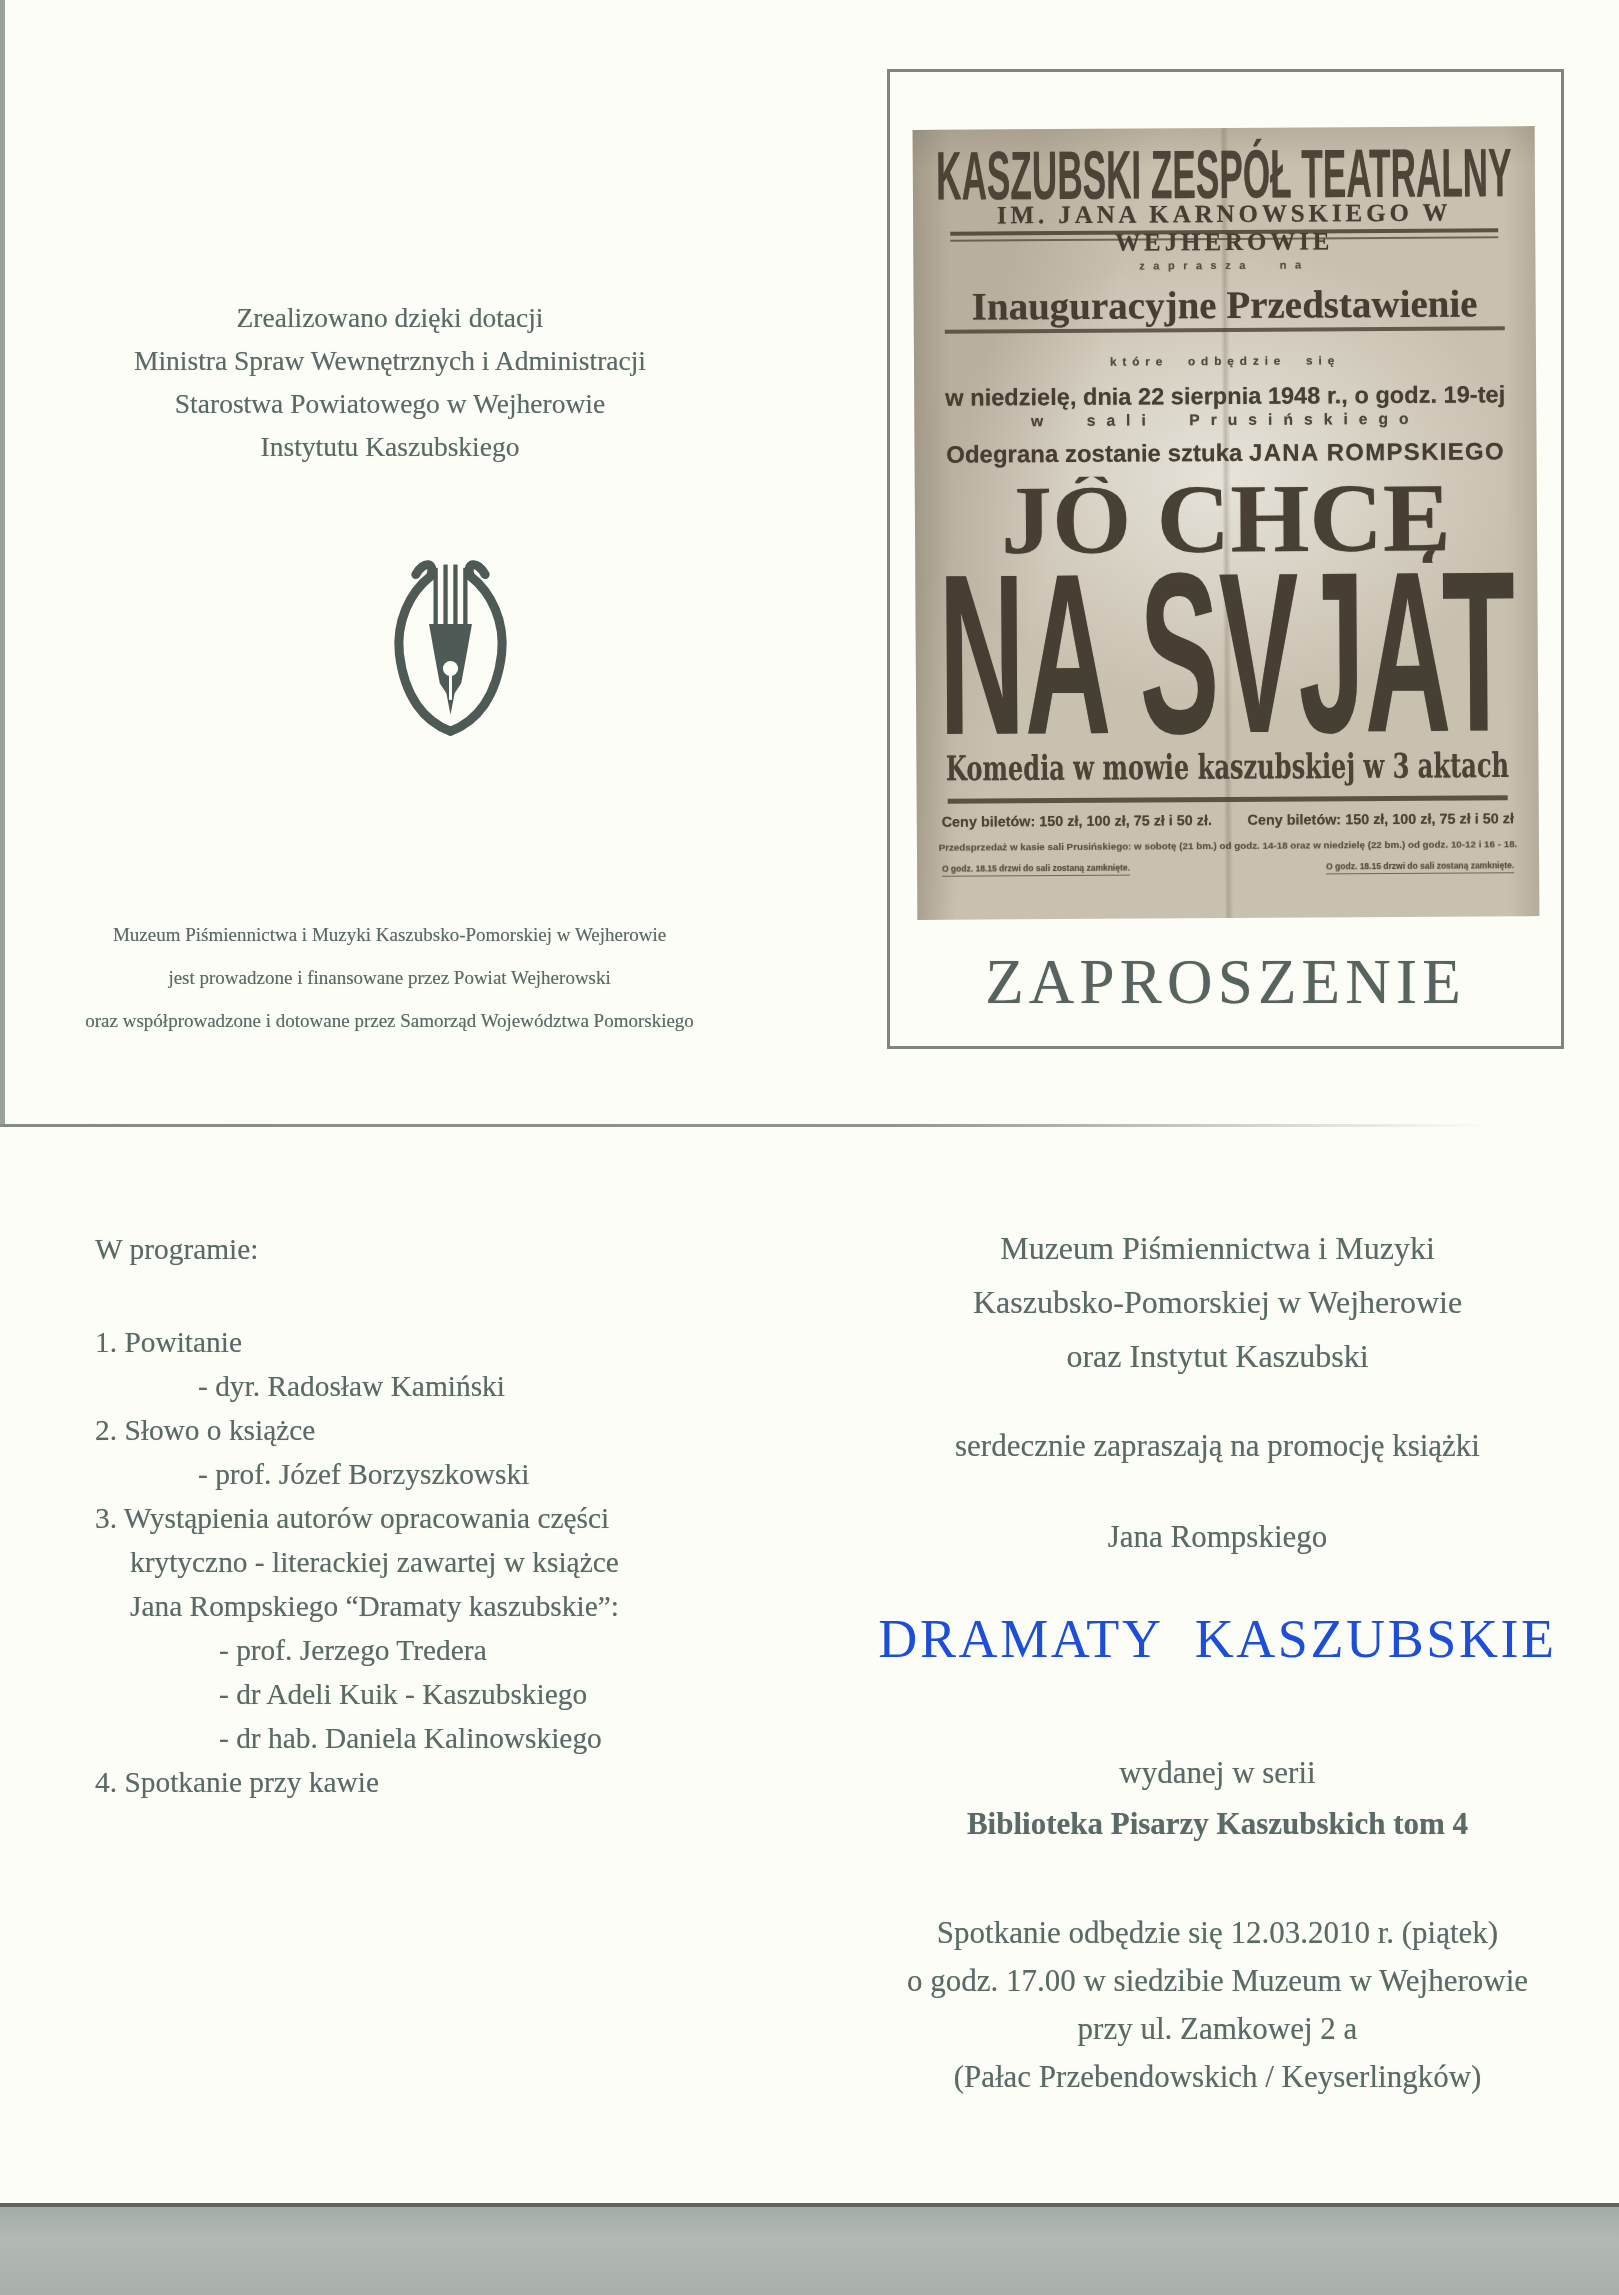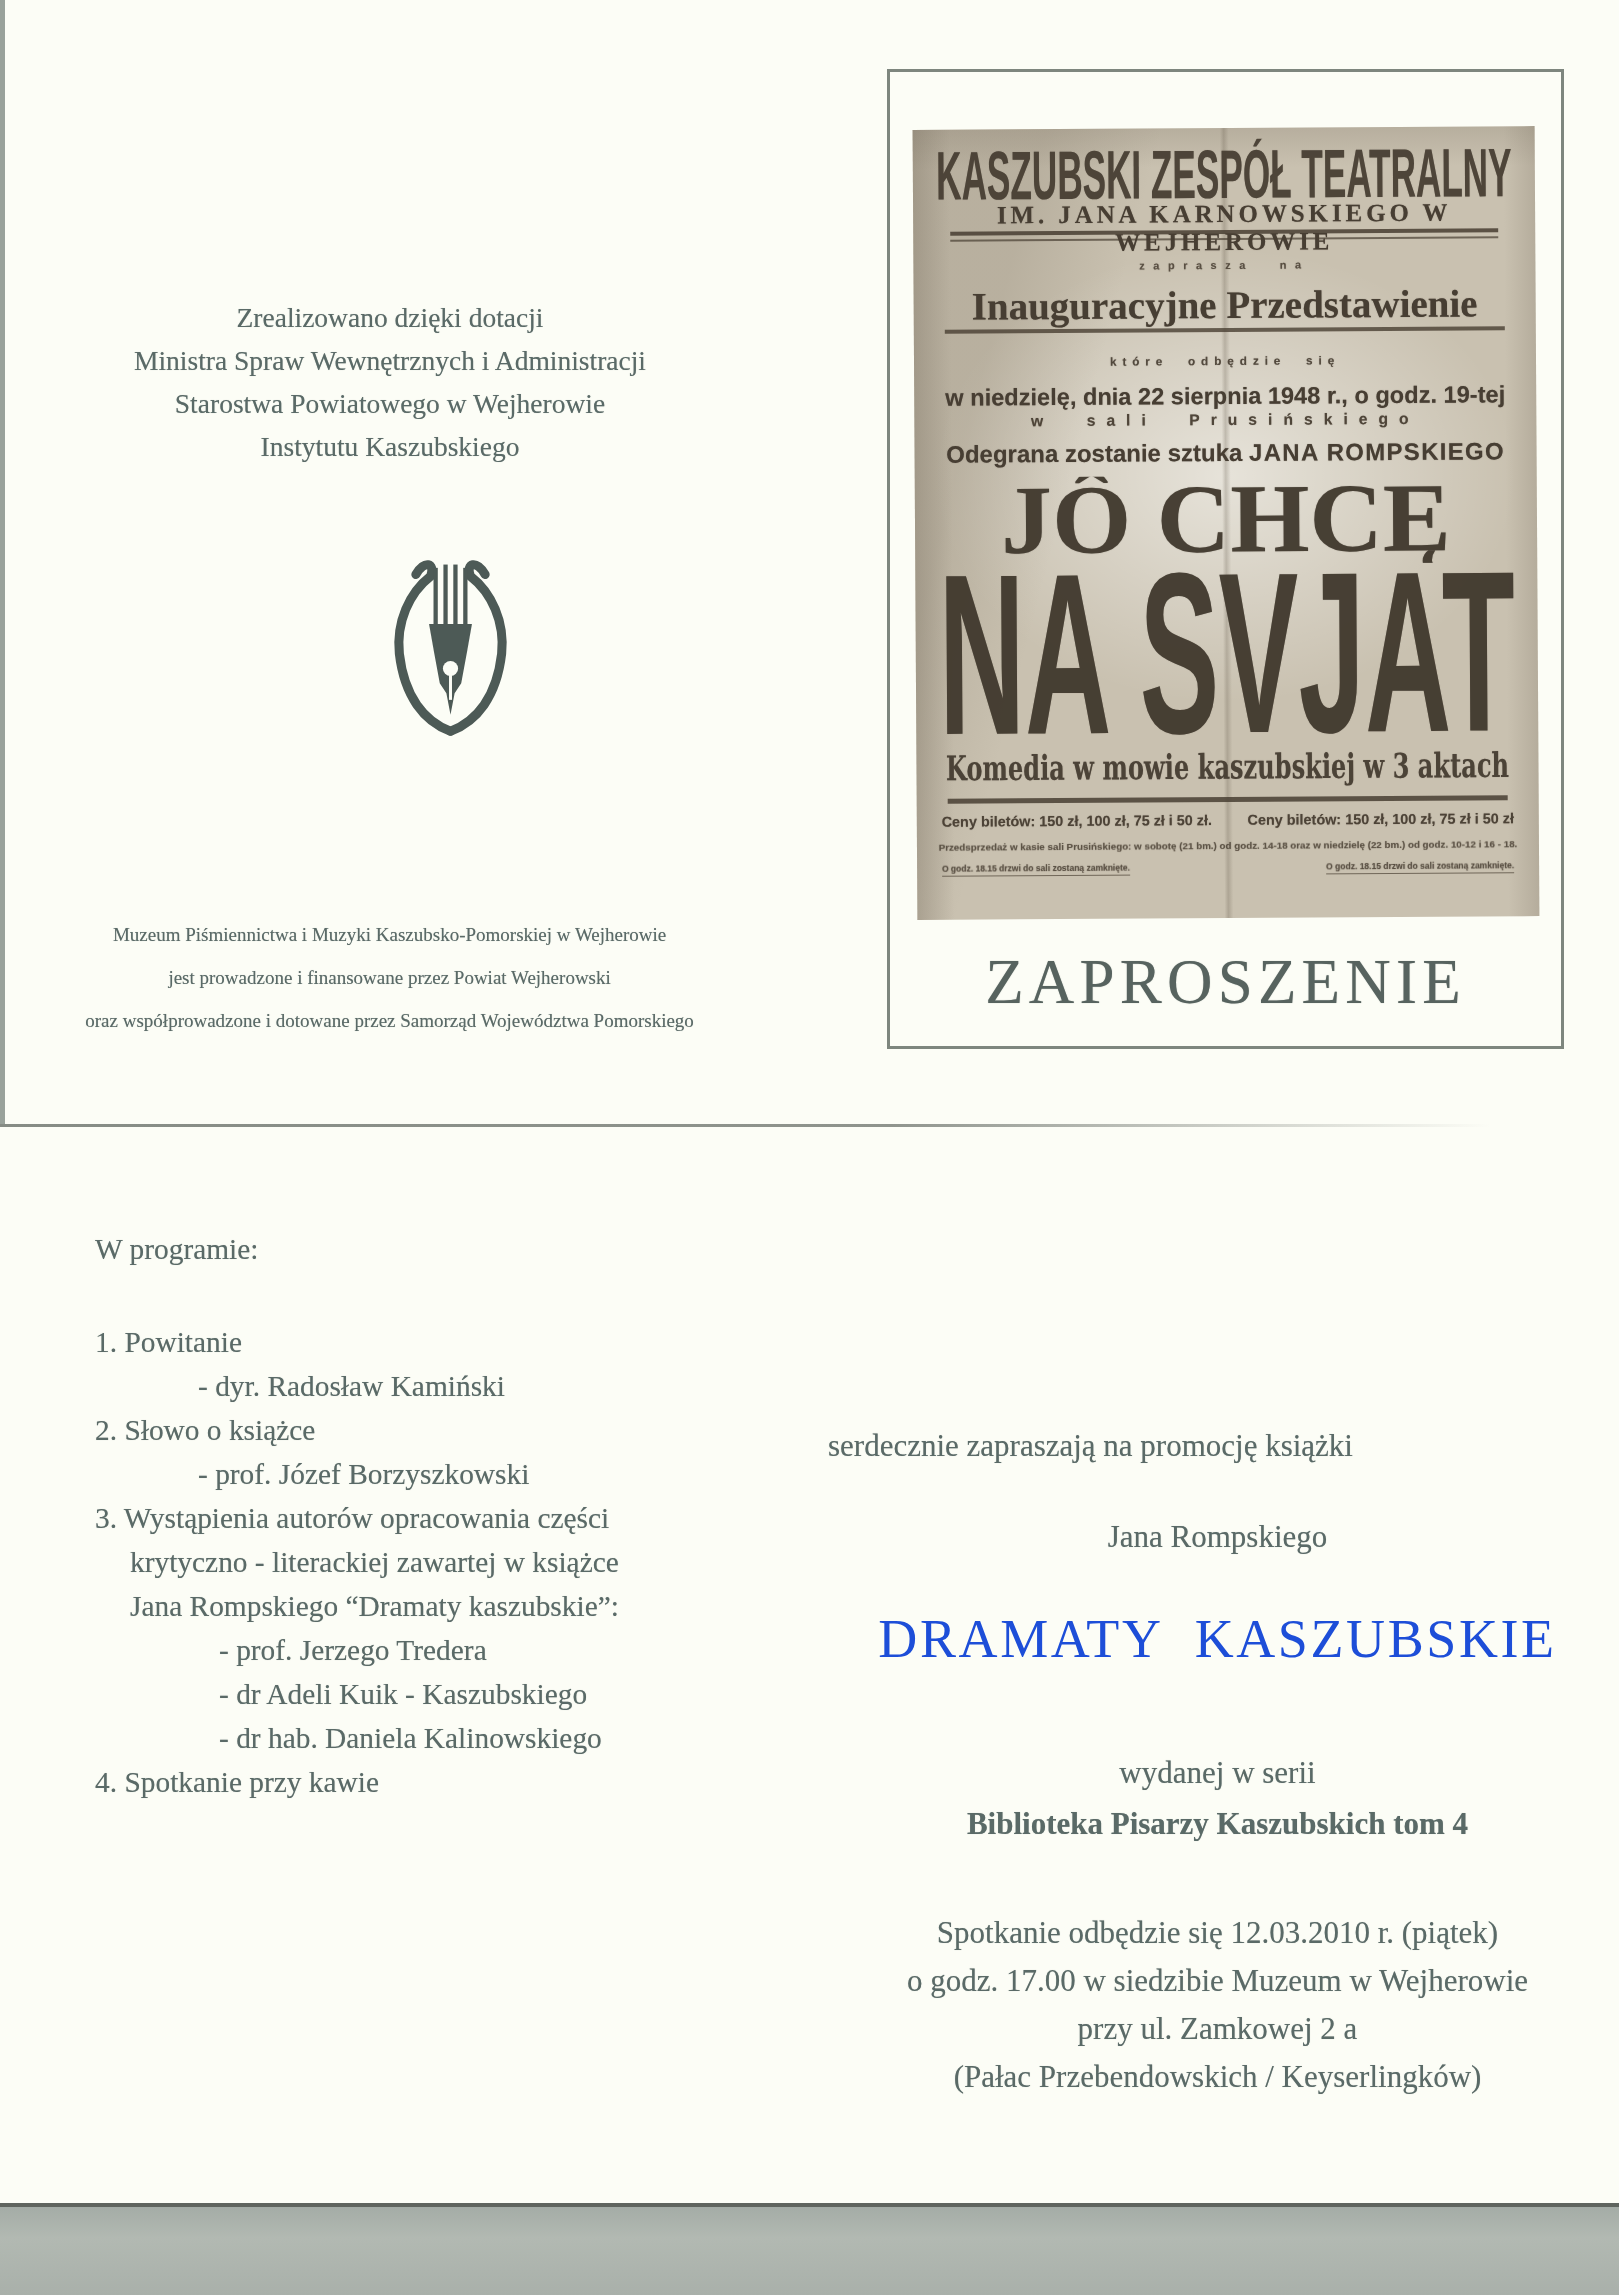--- a/index.html
+++ b/index.html
@@ -57,21 +57,21 @@
   .zapro{position:absolute;left:0;top:874px;width:100%;text-align:center;font-size:63px;
          letter-spacing:5.2px;color:#57635f;text-shadow:0 0 1px rgba(87,99,95,.5);}
   
   .program-head{left:95px;top:1233px;font-size:29.4px;}
   .program-list{left:95px;top:1320px;width:733px;font-size:29.4px;line-height:44px;}
   .ln-num{padding-left:0;}
   .ln-dash{padding-left:103px;}
   .ln-cont{padding-left:35px;}
   .ln-dash2{padding-left:124px;}
   .org-block{left:828px;top:1221px;width:779px;text-align:center;font-size:32px;line-height:54px;}
-  .serd{left:828px;top:1428px;width:779px;text-align:left;font-size:31px;}
+  .serd{left:828px;top:1428px;width:779px;text-align:center;font-size:31px;}
   .jr{left:828px;top:1519px;width:779px;text-align:center;font-size:31px;}
   .dramaty{left:828px;top:1608px;width:779px;text-align:center;font-size:54px;
            letter-spacing:2.6px;word-spacing:17px;color:#1d4ed8;}
   .wyd{left:828px;top:1755px;width:779px;text-align:center;font-size:31px;}
   .seria{left:828px;top:1806px;width:779px;text-align:center;font-size:31px;font-weight:700;}
   .details{left:815px;top:1909px;width:805px;text-align:center;font-size:31px;line-height:48px;}
   svg.fit{display:block;margin:0 auto;}
 </style>
 </head>
 <body>
@@ -185,20 +185,25 @@
     <div class="ln-dash">- prof. Józef Borzyszkowski</div>
     <div class="ln-num">3. Wystąpienia autorów opracowania części</div>
     <div class="ln-cont">krytyczno - literackiej zawartej w książce</div>
     <div class="ln-cont">Jana Rompskiego “Dramaty kaszubskie”:</div>
     <div class="ln-dash2">- prof. Jerzego Tredera</div>
     <div class="ln-dash2">- dr Adeli Kuik - Kaszubskiego</div>
     <div class="ln-dash2">- dr hab. Daniela Kalinowskiego</div>
     <div class="ln-num">4. Spotkanie przy kawie</div>
   </div>
 
+  <div class="abs org-block ink">
+    <div>Muzeum Piśmiennictwa i Muzyki</div>
+    <div>Kaszubsko-Pomorskiej w Wejherowie</div>
+    <div>oraz Instytut Kaszubski</div>
+  </div>
 
   <div class="abs serd ink">serdecznie zapraszają na promocję książki</div>
 
   <div class="abs jr ink">Jana Rompskiego</div>
 
   <div class="abs dramaty">DRAMATY  KASZUBSKIE</div>
 
   <div class="abs wyd ink">wydanej w serii</div>
 
   <div class="abs seria ink">Biblioteka Pisarzy Kaszubskich tom 4</div>

